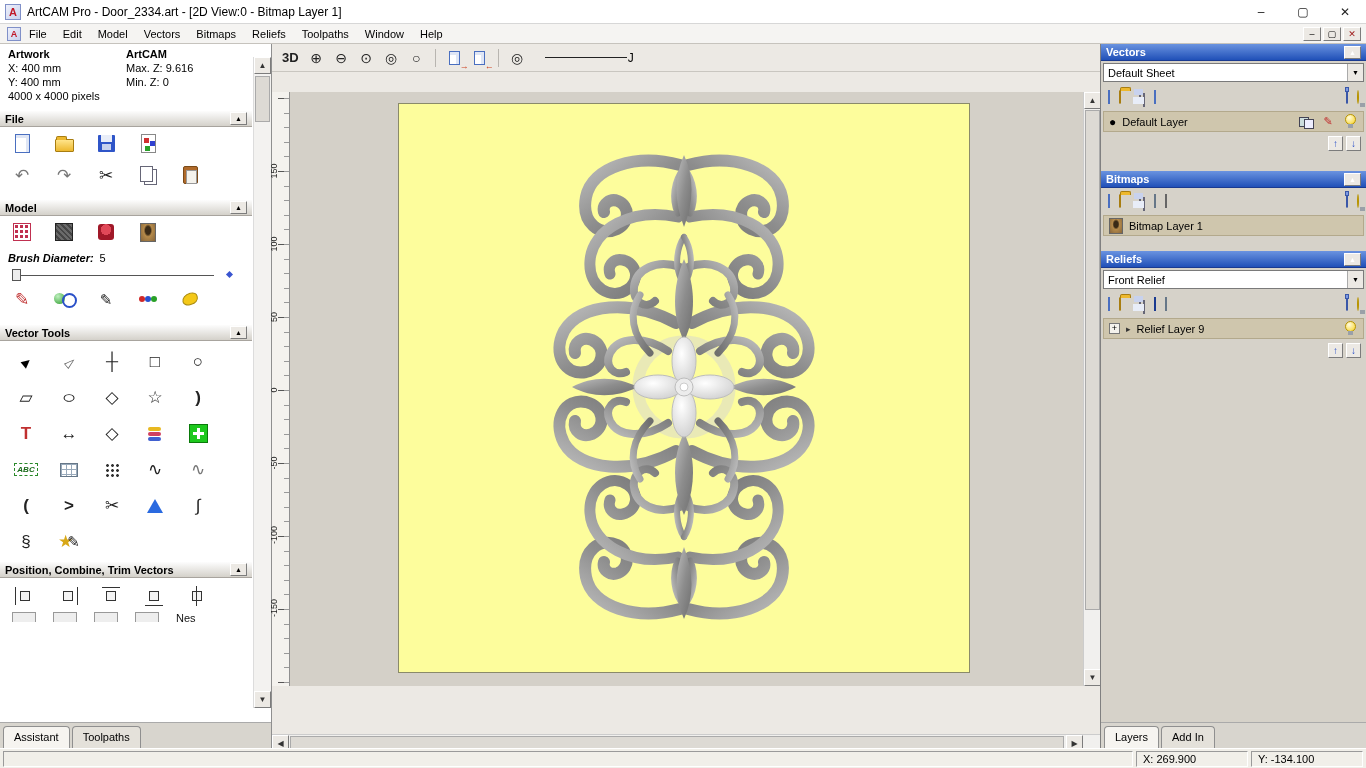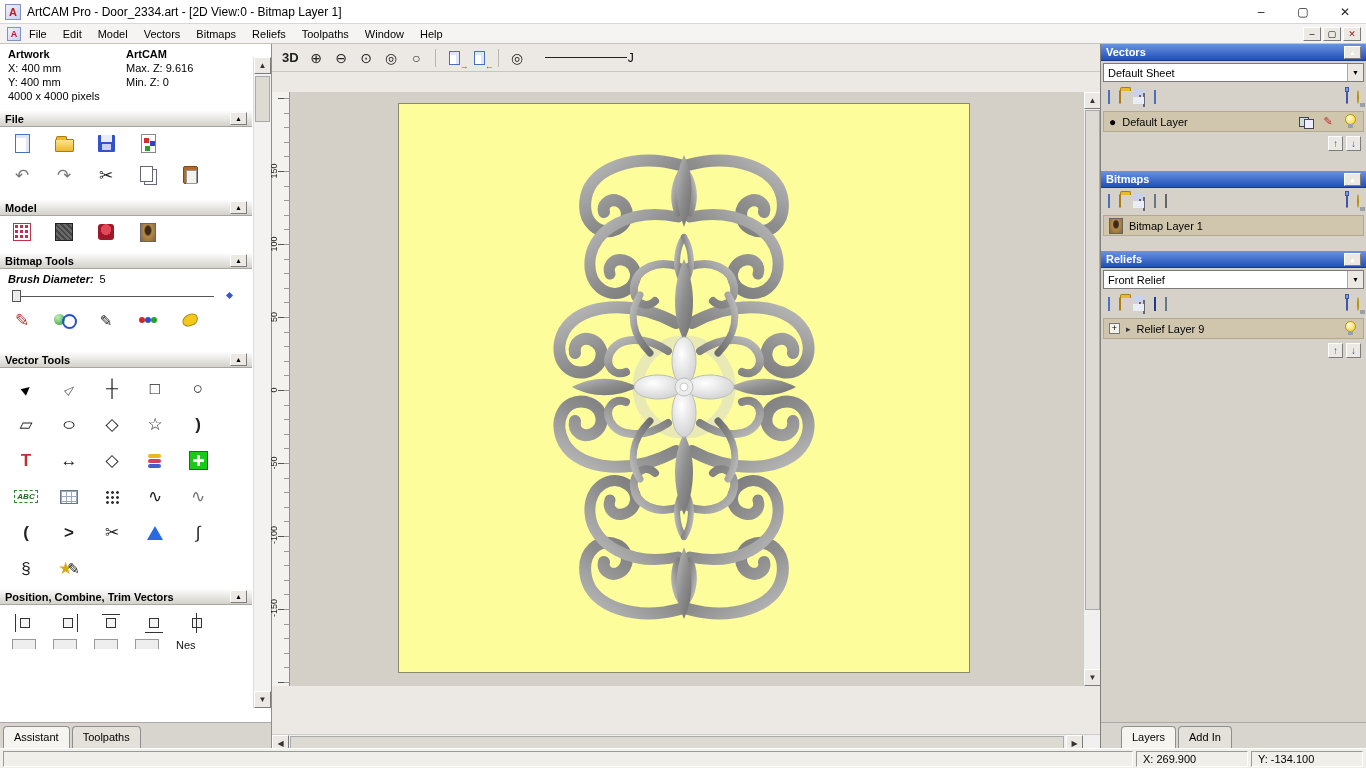--- a/index.html
+++ b/index.html
@@ -168,21 +168,21 @@
 .rp-icons{display:flex;align-items:center;gap:9px;padding:3px 7px;height:26px}
 .push{margin-left:auto}
 .layer-row{height:21px;background:#cfc6ad;border:1px solid #b3a98c;display:flex;align-items:center;padding:0 5px;gap:6px;margin:1px 2px}
 .layer-dot{font-size:12px;line-height:1}
 .mini{display:flex;align-items:center;justify-content:center;width:16px;height:16px;font-size:11px}
 .nav-row{display:flex;justify-content:flex-end;gap:3px;padding:3px 5px 6px 5px}
 .nav-btn{width:15px;height:15px;background:#ece9e4;border:1px solid;border-color:#fff #7c7c7c #7c7c7c #fff;color:#2a50c8;font-weight:bold;font-size:10px;display:flex;align-items:center;justify-content:center}
 .rp-gap{height:14px}
 .plusbox{width:11px;height:11px;border:1px solid #777;background:#f4f2ec;font-size:9px;display:flex;align-items:center;justify-content:center;line-height:1}
 .exp{font-size:9px;color:#333}
-.rp-tabs{position:absolute;left:0;bottom:0;right:0;height:26px;background:#d8d5ce;border-top:1px solid #aaa;display:flex;align-items:flex-end;padding-left:20px}
+.rp-tabs{position:absolute;left:0;bottom:0;right:0;height:26px;background:#d8d5ce;border-top:1px solid #aaa;display:flex;align-items:flex-end;padding-left:3px}
 
 
 .statusbar{position:absolute;left:0;bottom:0;width:100%;height:20px;background:#f1efe9;border-top:1px solid #fff;display:flex;align-items:center;gap:3px;padding:0 3px}
 .sb-box{height:16px;border:1px solid;border-color:#9a9a9a #fff #fff #9a9a9a;display:flex;align-items:center;padding:0 6px;background:#f1efe9}
 .sb-box.grow{flex:1}
 .sb-box.coord{width:112px}
 </style>
 </head>
 <body>
 
@@ -282,24 +282,20 @@
             <i class="ic-darktex"></i>
           </div>
         <div class="icn">
             <i class="ic-stamp"></i>
           </div>
         <div class="icn">
             <i class="ic-mona"></i>
           </div>
       </div>
 
-      <div class="sec-hdr" style="margin-top:4px">
-        <span>Bitmap Tools</span>
-        <div class="hdr-btn">▲</div>
-      </div>
       <div class="bd-row">
         <span>Brush Diameter:</span>
         <span class="bd-val">5</span>
       </div>
       <div class="slider">
         <div class="sl-track"></div>
         <div class="sl-thumb"></div>
         <div class="sl-end"></div>
       </div>
       <div class="irow" style="height:30px">
@@ -313,21 +309,21 @@
             <span class="g">✎</span>
           </div>
         <div class="icn">
             <i class="ic-colors"></i>
           </div>
         <div class="icn">
             <i class="ic-flood"></i>
           </div>
       </div>
 
-      <div class="sec-hdr" style="margin-top:16px">
+      <div class="sec-hdr" style="margin-top:10px">
         <span>Vector Tools</span>
         <div class="hdr-btn">▲</div>
       </div>
       <div class="vgrid">
         <div class="tcell">
             <span class="sel-arrow">►</span>
           </div>
         <div class="tcell">
             <span class="node-arrow">▻</span>
           </div>

